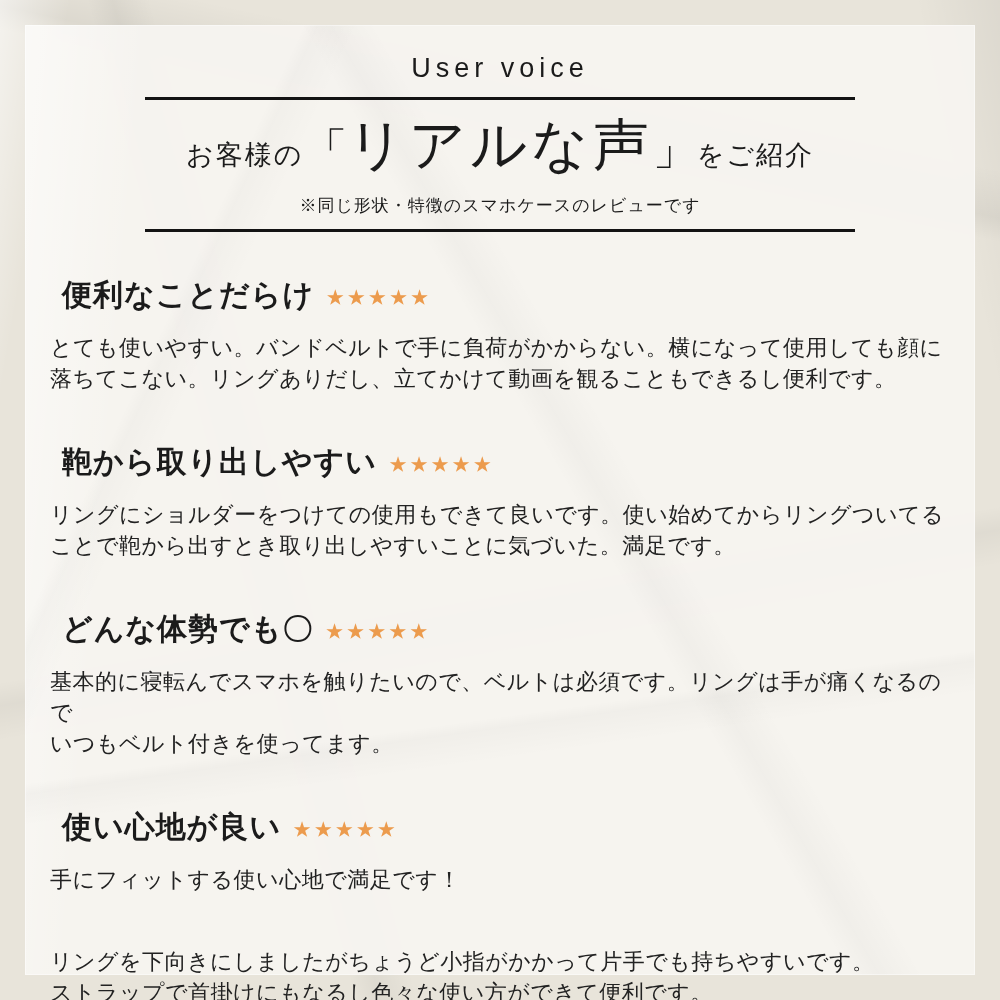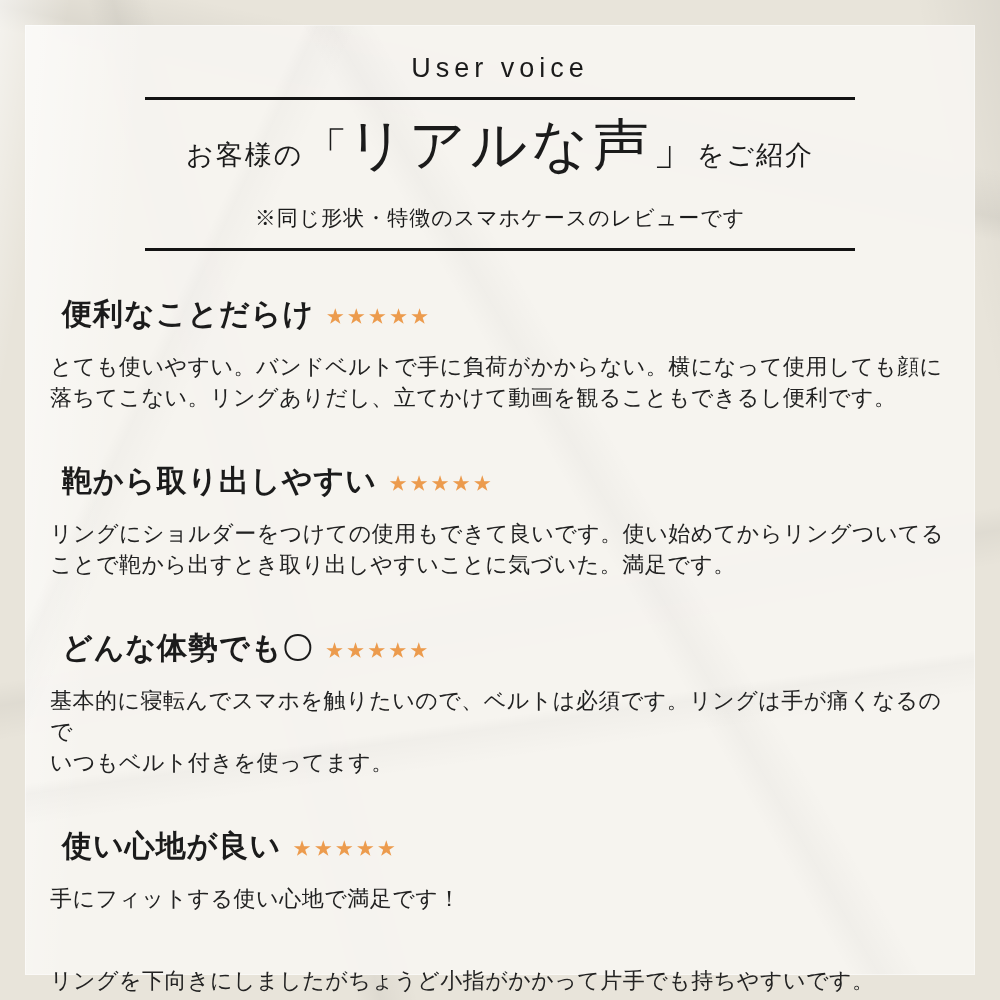--- a/index.html
+++ b/index.html
@@ -59,23 +59,23 @@
     font-family:"Liberation Serif","DejaVu Serif",serif;
     font-size:44px;
     letter-spacing:0;
   }
   .headline .strong{
     font-size:56px;
     font-weight:normal;
     letter-spacing:4px;
   }
   .note{
-    margin:16px;
+    margin:4px;
     font-family:"Liberation Serif","DejaVu Serif",serif;
-    font-size:21px;
+    font-size:17px;
     letter-spacing:1px;
     line-height:28px;
   }
   main{ padding:34px 0 0 2px; }
   .review{ margin-bottom:51px; }
   .review-head{
     margin:12px;
     font-size:30px;
     font-weight:bold;
     line-height:38px;

